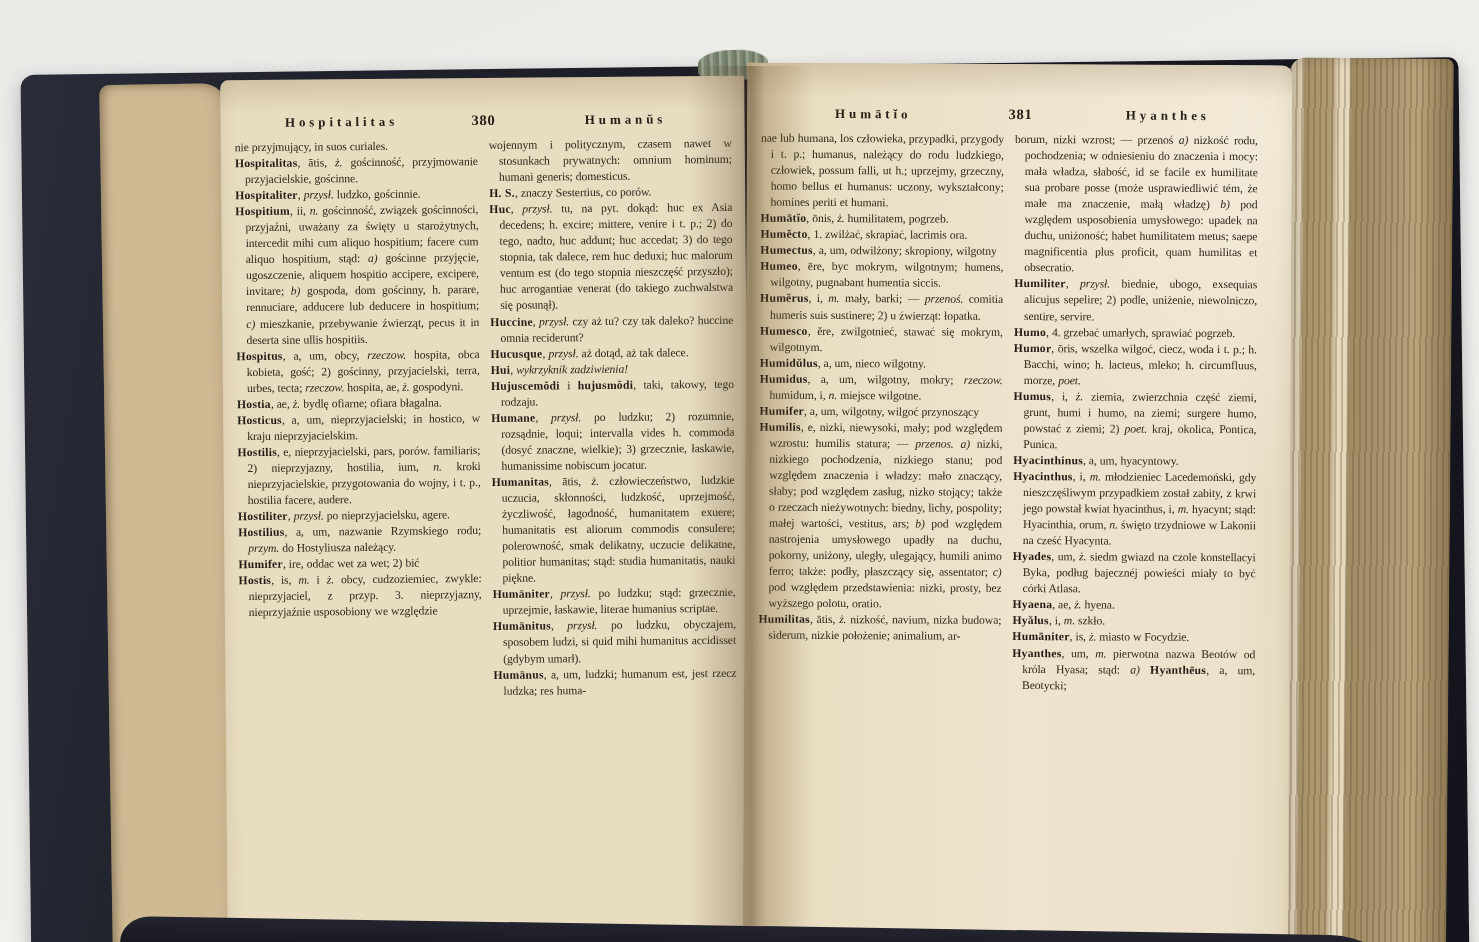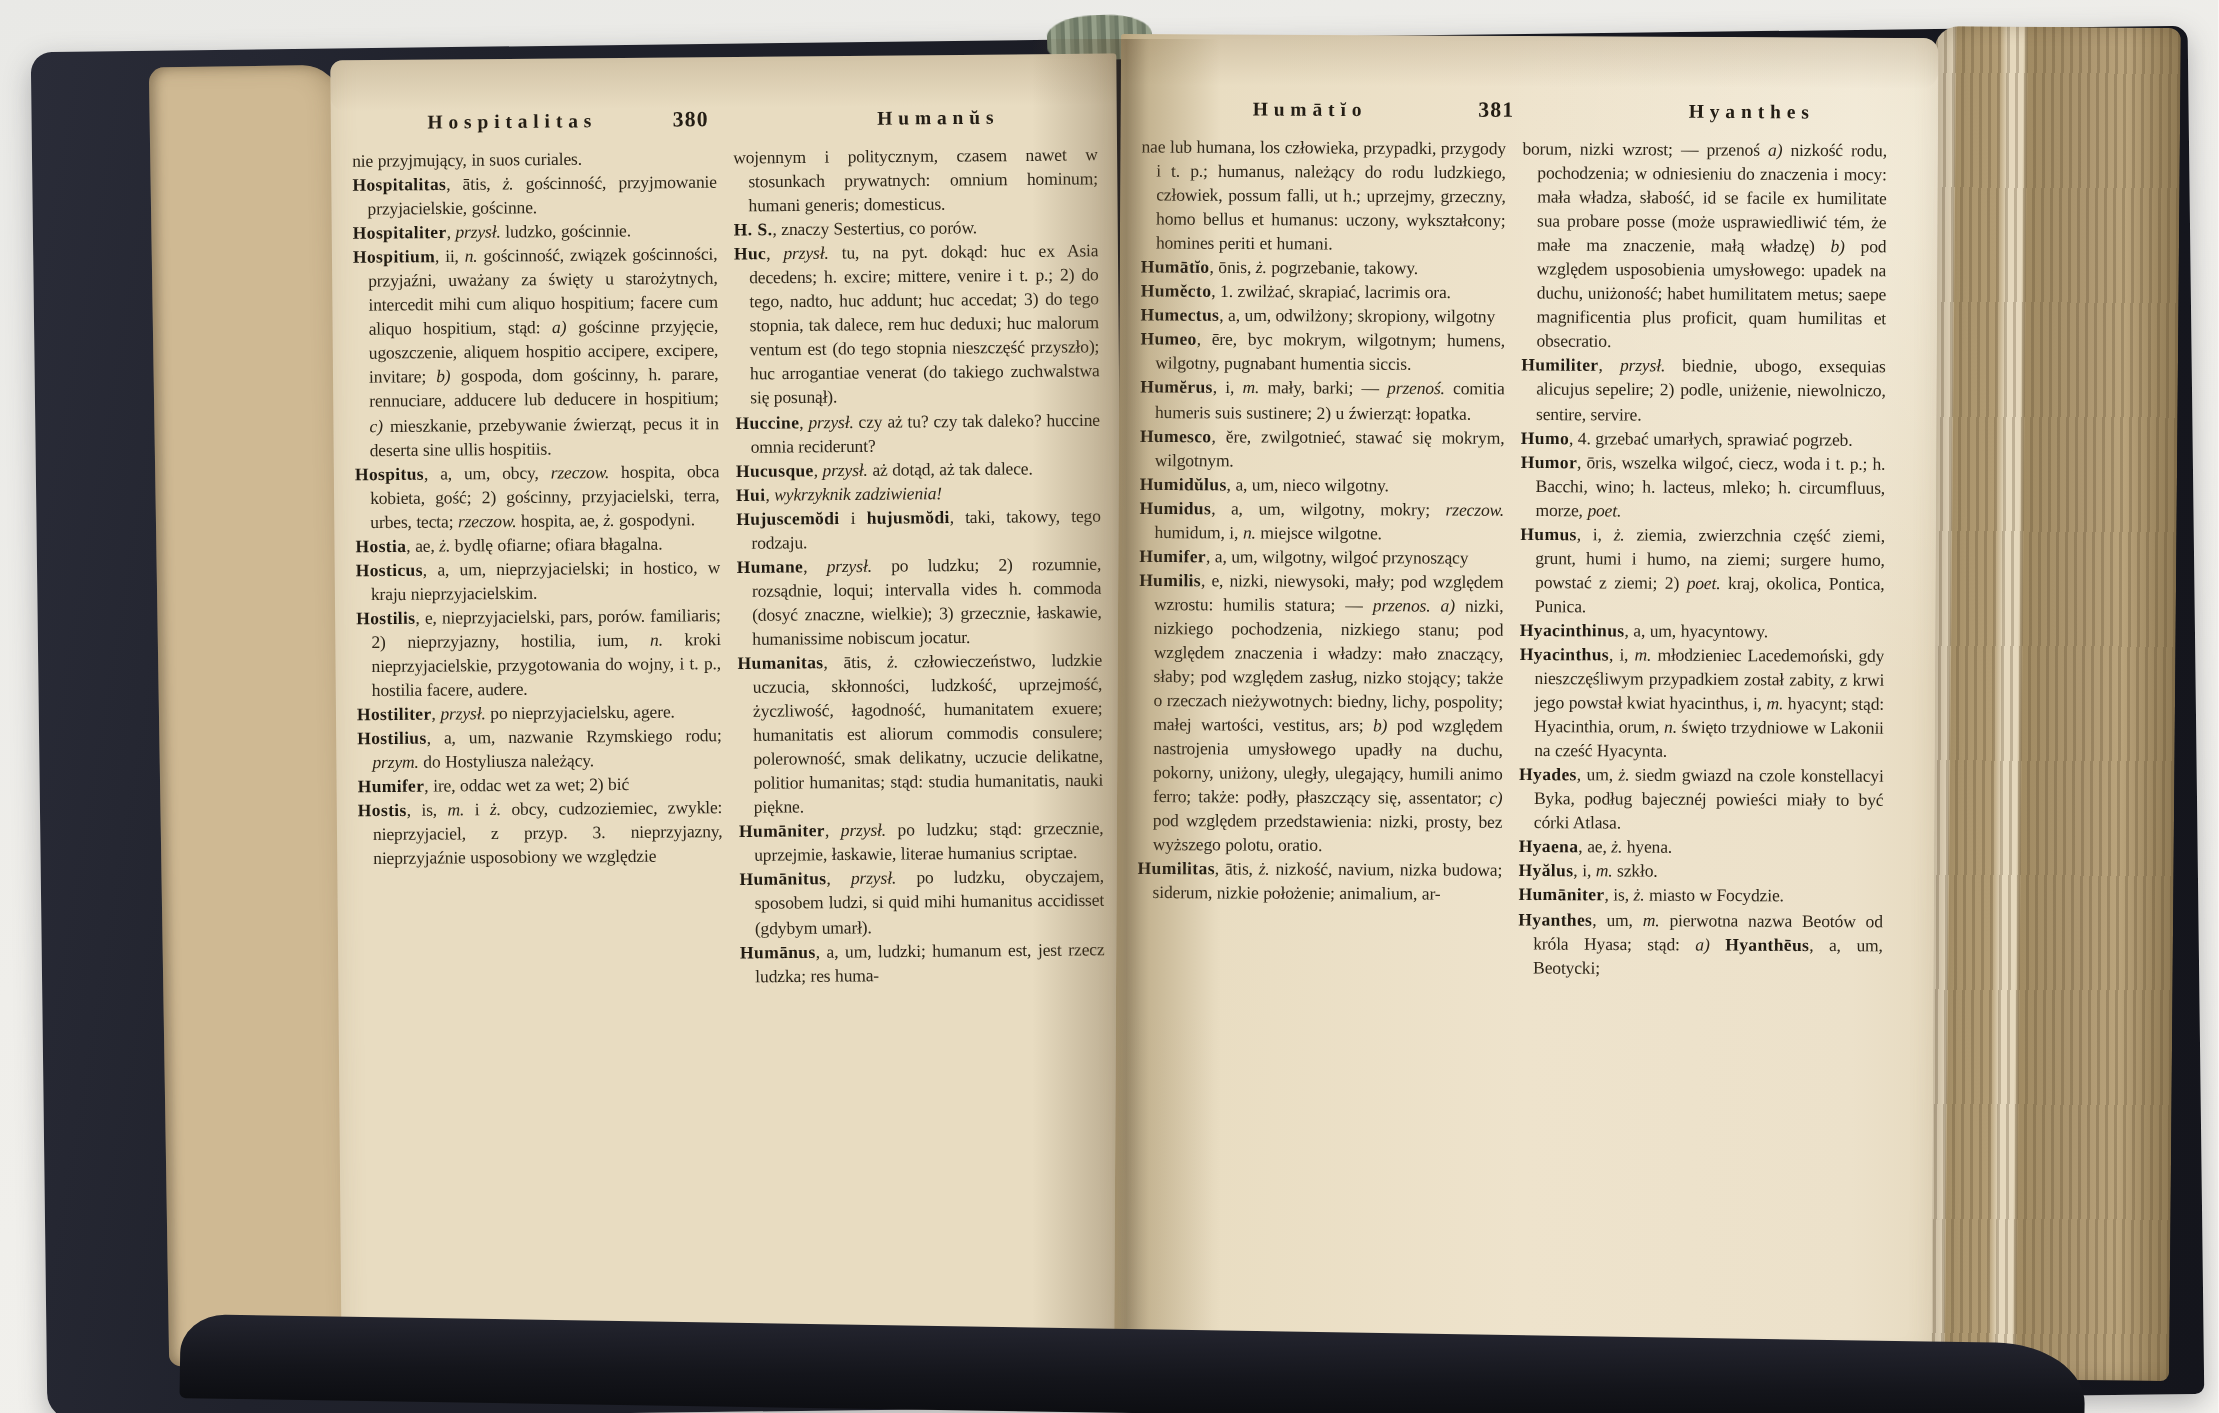--- a/index.html
+++ b/index.html
@@ -2,21 +2,21 @@
 <html lang="pl"><head>
 <meta charset="utf-8">
 <style>
   html,body{margin:0;padding:0;}
   body{
     width:1479px;height:942px;overflow:hidden;
     background:linear-gradient(160deg,#e9e9e6 0%,#efeeea 45%,#f4f3ef 100%);
     font-family:"Liberation Serif","DejaVu Serif",serif;
     position:relative;
   }
-  .scene{position:absolute;inset:0;}
+  .scene{position:absolute;inset:0;margin-top:40px;}
 
   
   .cover{
     position:absolute;left:26px;top:26px;width:1438px;height:912px;
     background:linear-gradient(100deg,#2a2c38 0%,#20222c 18%,#191a22 55%,#14151c 100%);
     border-radius:14px 10px 6px 18px;
     transform:rotate(-0.7deg);
     box-shadow:0 6px 18px rgba(60,60,70,.35);
   }
   .cover-bottom{
@@ -92,21 +92,21 @@
 
   
   .page-inner{position:absolute;inset:0;padding:34px 12px 0 14px;}
   .page-right .page-inner{padding-top:42px;}
   .running-head{
     display:flex;align-items:baseline;
     font-weight:bold;font-size:13px;color:#241e15;
     margin-bottom:9px;
   }
   .rh-word{flex:1;text-align:center;letter-spacing:.30em;}
-  .rh-num{width:70px;letter-spacing:.05em;font-size:14.5px;}
+  .rh-num{width:70px;text-align:center;letter-spacing:.05em;font-size:14.5px;}
   .cols{display:flex;gap:11px;}
   .col{
     width:243px;height:778px;overflow:hidden;
     text-align:justify;
     font-size:11.7px;line-height:16.05px;
     letter-spacing:-0.1px;
     word-spacing:.02em;
   }
   .entry{
     margin:0;
@@ -180,21 +180,21 @@
     <div class="page-top-shade"></div>
     <div class="page-inner">
       <div class="running-head">
         <span class="rh-word">Humātĭo</span>
         <span class="rh-num">381</span>
         <span class="rh-word">Hyanthes</span>
       </div>
       <div class="cols">
         <div class="col">
             <p class="entry"><span>nae lub humana, los człowieka, przypadki, przygody i t. p.; humanus, należący do rodu ludzkiego, człowiek, possum falli, ut h.; uprzejmy, grzeczny, homo bellus et humanus: uczony, wykształcony; homines periti et humani.</span></p>
-            <p class="entry"><span class="seg-b">Humātĭo</span><span>, ōnis, </span><span class="seg-i">ż.</span><span> pogrzebanie, takowy.</span></p>
+            <p class="entry"><span class="seg-b">Humātĭo</span><span>, ōnis, </span><span class="seg-i">ż.</span><span> humilitatem, pogrzeb.</span></p>
             <p class="entry"><span class="seg-b">Huměcto</span><span>, 1. zwilżać, skrapiać, lacrimis ora.</span></p>
             <p class="entry"><span class="seg-b">Humectus</span><span>, a, um, odwilżony; skropiony, wilgotny</span></p>
             <p class="entry"><span class="seg-b">Humeo</span><span>, ēre, byc mokrym, wilgotnym; humens, wilgotny, pugnabant humentia siccis.</span></p>
             <p class="entry"><span class="seg-b">Humĕrus</span><span>, i, </span><span class="seg-i">m.</span><span> mały, barki; — </span><span class="seg-i">przenoś.</span><span> comitia humeris suis sustinere; 2) u źwierząt: łopatka.</span></p>
             <p class="entry"><span class="seg-b">Humesco</span><span>, ĕre, zwilgotnieć, stawać się mokrym, wilgotnym.</span></p>
             <p class="entry"><span class="seg-b">Humidŭlus</span><span>, a, um, nieco wilgotny.</span></p>
             <p class="entry"><span class="seg-b">Humidus</span><span>, a, um, wilgotny, mokry; </span><span class="seg-i">rzeczow.</span><span> humidum, i, </span><span class="seg-i">n.</span><span> miejsce wilgotne.</span></p>
             <p class="entry"><span class="seg-b">Humifer</span><span>, a, um, wilgotny, wilgoć przynoszący</span></p>
             <p class="entry"><span class="seg-b">Humilis</span><span>, e, nizki, niewysoki, mały; pod względem wzrostu: humilis statura; — </span><span class="seg-i">przenos.</span><span> </span><span class="seg-i">a)</span><span> nizki, nizkiego pochodzenia, nizkiego stanu; pod względem znaczenia i władzy: mało znaczący, słaby; pod względem zasług, nizko stojący; także o rzeczach nieżywotnych: biedny, lichy, pospolity; małej wartości, vestitus, ars; </span><span class="seg-i">b)</span><span> pod względem nastrojenia umysłowego upadły na duchu, pokorny, uniżony, uległy, ulegający, humili animo ferro; także: podły, płaszczący się, assentator; </span><span class="seg-i">c)</span><span> pod względem przedstawienia: nizki, prosty, bez wyższego polotu, oratio.</span></p>
             <p class="entry"><span class="seg-b">Humilitas</span><span>, ātis, </span><span class="seg-i">ż.</span><span> nizkość, navium, nizka budowa; siderum, nizkie położenie; animalium, ar-</span></p>

